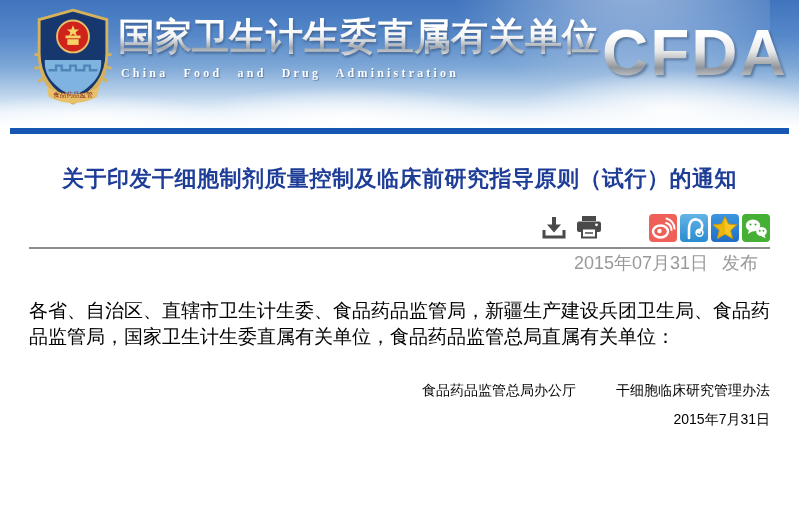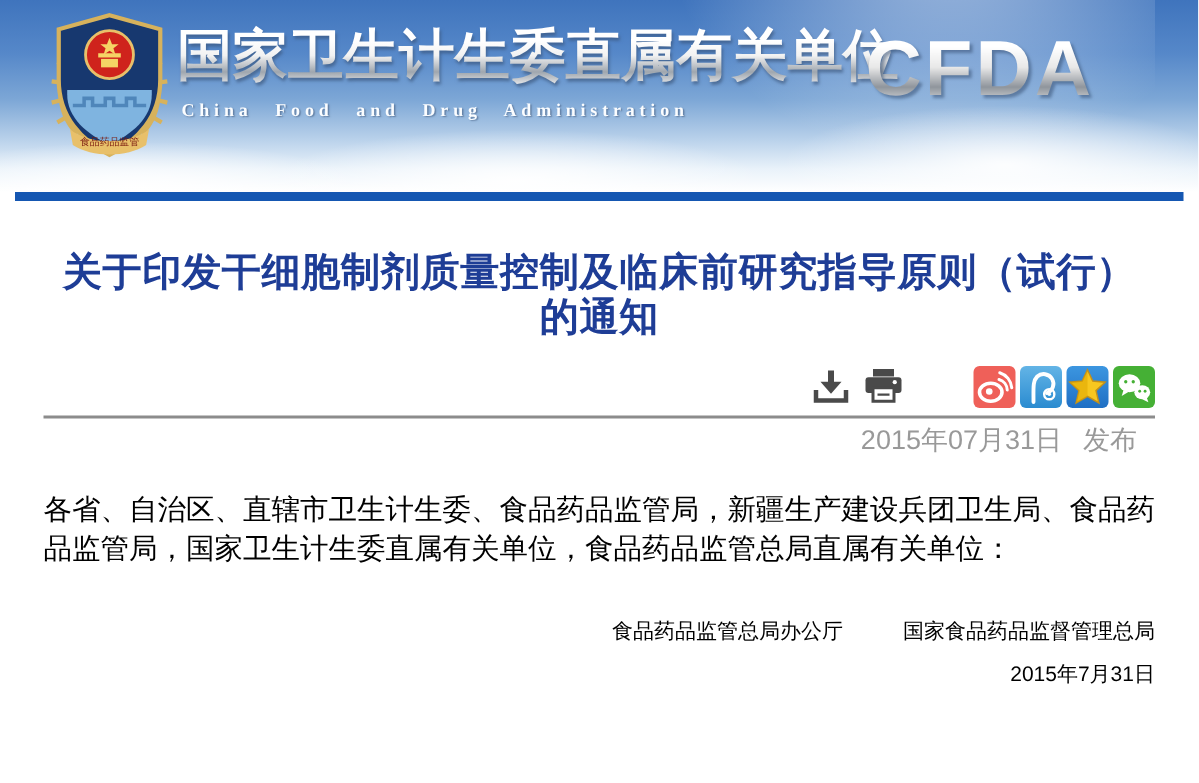--- a/index.html
+++ b/index.html
@@ -29,31 +29,31 @@
     background:linear-gradient(180deg,#ffffff 30%,#f2f2f2 50%,#9fa6ae 72%,#ffffff 95%);
     -webkit-background-clip:text;background-clip:text;color:transparent;
     filter:drop-shadow(1px 2px 1px rgba(55,80,115,.6));white-space:nowrap;
   }
   .agency-en{
     position:absolute;left:121px;top:66px;font-family:"Liberation Serif","DejaVu Serif",serif;
     font-weight:bold;font-size:12px;letter-spacing:3.2px;word-spacing:9px;color:#fbfdff;
     text-shadow:1px 1px 1px rgba(70,95,130,.65);white-space:nowrap;
   }
   .logo-acronym{
-    position:absolute;left:577px;top:16px;font-size:52px;font-weight:900;letter-spacing:2px;
+    position:absolute;left:602px;top:16px;font-size:64px;font-weight:900;letter-spacing:2px;
     background:linear-gradient(180deg,#ffffff 25%,#e8e8e8 48%,#8f959c 70%,#f5f5f5 95%);
     -webkit-background-clip:text;background-clip:text;color:transparent;
     filter:drop-shadow(2px 2px 1px rgba(55,80,115,.55));white-space:nowrap;
   }
   .header-bar{height:6px;margin:0 10px;background:#1557b2;}
   
   .content{padding:0 29px;}
   .doc-title{
-    margin:32px 0 0 0;text-align:center;font-size:26px;line-height:30px;
-    font-weight:bold;color:#1e3d96;letter-spacing:.5px;
+    margin:32px 0 0 0;text-align:center;font-size:22px;line-height:30px;
+    font-weight:bold;color:#1e3d96;letter-spacing:.5px;font-family:Liberation Mono, monospace;
   }
   .toolbar{margin-top:18px;height:28px;display:flex;justify-content:flex-end;align-items:center;}
   .tool-btn{background:none;border:none;padding:0;margin:0 0 0 10px;cursor:pointer;display:flex;align-items:center;}
   .share-group{display:flex;margin-left:44px;}
   .share-btn{
     width:28px;height:28px;border:none;border-radius:4px;margin-left:3px;padding:0;
     cursor:pointer;display:flex;align-items:center;justify-content:center;
   }
   .share-btn svg{display:block;}
   .separator{margin-top:5px;border-bottom:2px solid #8c8c8c;}
@@ -180,18 +180,18 @@
 
     <div class="pub-date">
       <span>2015年07月31日</span><span class="label">发布</span>
     </div>
 
     <div class="body-text">
       <p>各省、自治区、直辖市卫生计生委、食品药品监管局，新疆生产建设兵团卫生局、食品药品监管局，国家卫生计生委直属有关单位，食品药品监管总局直属有关单位：</p>
     </div>
 
     <div class="signature">
-      <span>食品药品监管总局办公厅</span><span class="org-gap"></span><span>国家食品药品监督管理总局</span>
+      <span>食品药品监管总局办公厅</span><span class="org-gap"></span><span>干细胞临床研究管理办法</span>
     </div>
     <div class="signature-date">2015年7月31日</div>
 
   </div>
 </div>
 
 </body></html>

